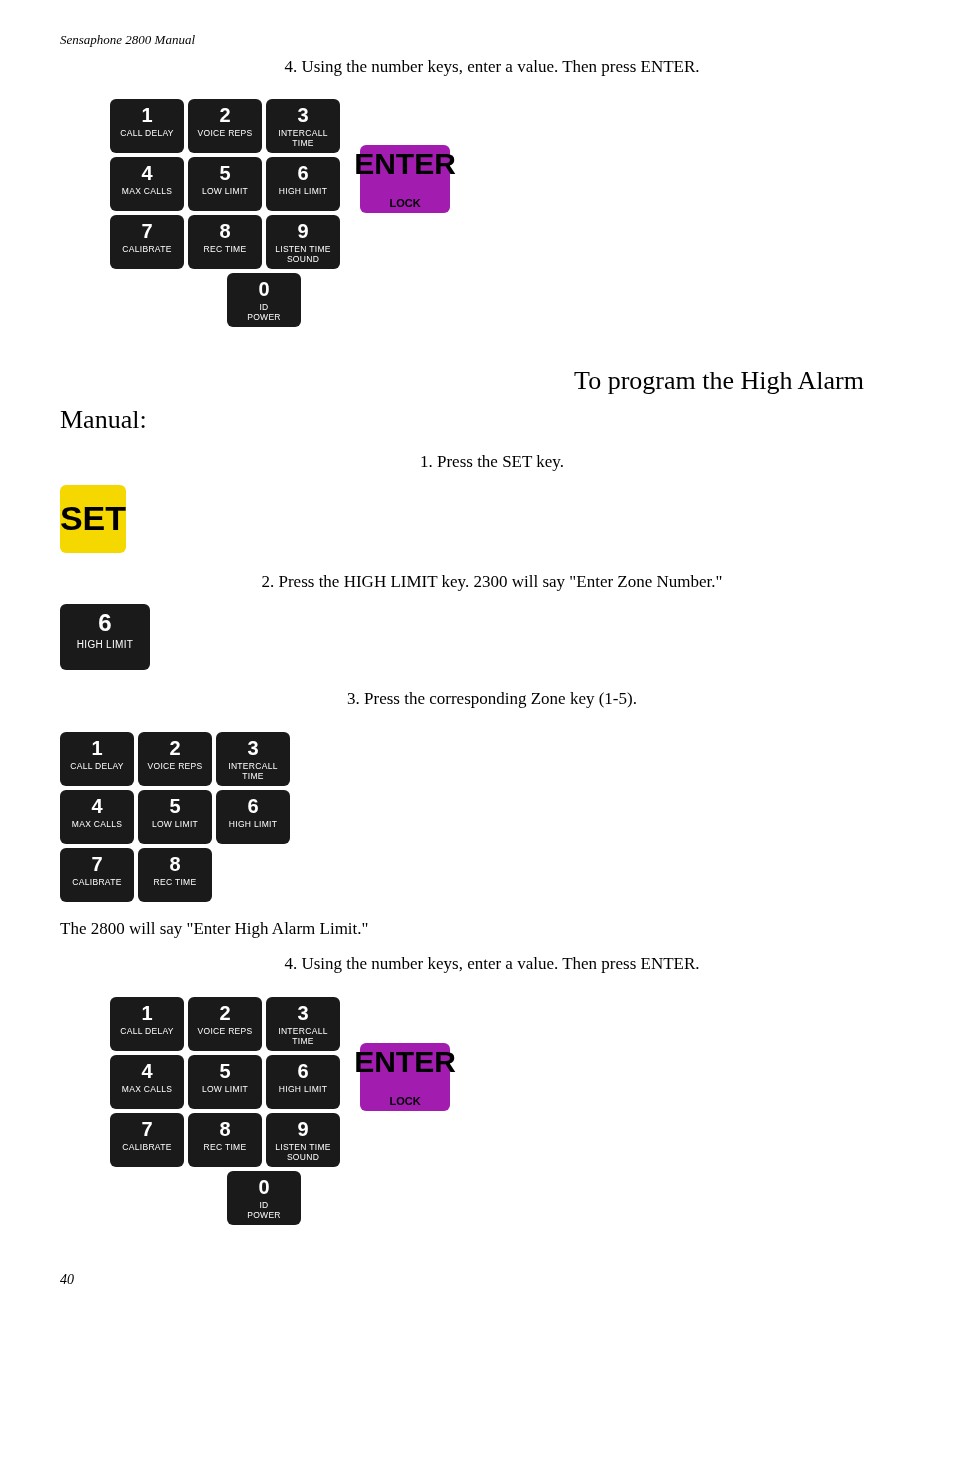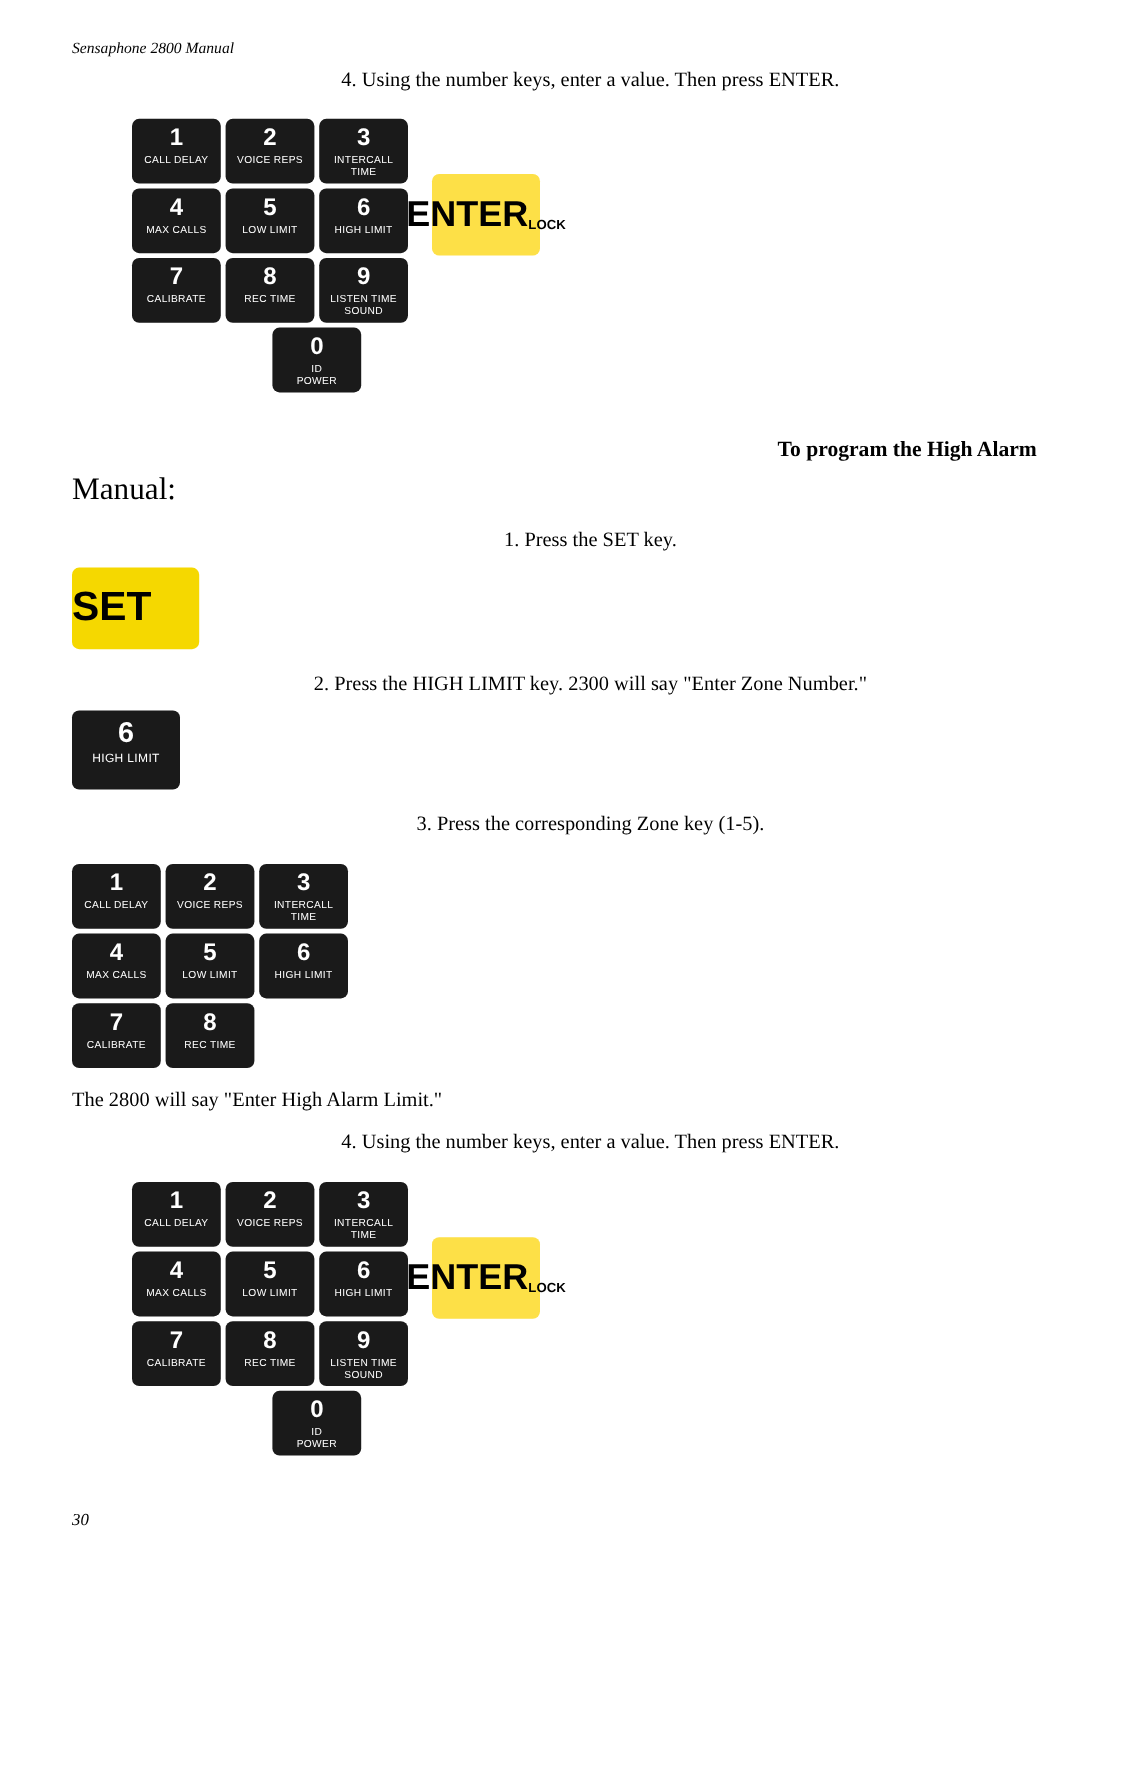--- a/index.html
+++ b/index.html
@@ -65,27 +65,27 @@
 
     .key .key-label {
       font-size: 8.5px;
       text-align: center;
       letter-spacing: 0.3px;
       line-height: 1.2;
       margin-top: 2px;
     }
 
     .key-enter {
-      background: #fde047;
+      background: #a21caf;
       color: #000;
       width: 90px;
       height: 68px;
       border-radius: 6px;
       display: flex;
-      flex-direction: row;
+      flex-direction: column;
       align-items: center;
       justify-content: center;
       cursor: pointer;
       border: none;
     }
 
     .key-enter .enter-main {
       font-size: 30px;
       font-weight: bold;
       line-height: 1;
@@ -93,26 +93,26 @@
 
     .key-enter .enter-sub {
       font-size: 11px;
       font-weight: bold;
       margin-top: 18px;
     }
 
     .key-set {
       background: #f5d800;
       color: #000;
-      width: 106px;
+      width: 66px;
       height: 68px;
       border-radius: 6px;
       display: flex;
       align-items: center;
-      justify-content: flex-start;
+      justify-content: center;
       cursor: pointer;
       border: none;
       font-size: 34px;
       font-weight: bold;
     }
 
     .keypad-with-enter {
       display: flex;
       align-items: flex-start;
       gap: 20px;
@@ -235,21 +235,21 @@
   <div class="enter-wrapper">
     <button class="key-enter">
       <span class="enter-main">ENTER</span>
       <span class="enter-sub">LOCK</span>
     </button>
   </div>
 </div>
 
 
 <div style="display:flex; justify-content:flex-end; margin: 20px 30px 0 0;">
-  <div style="font-size:18px; font-weight:bold; text-align:left;">
+  <div style="font-size:26px; font-weight:normal; text-align:left;">
     To program the High Alarm
   </div>
 </div>
 
 
 <div style="font-size:26px; font-weight:normal; margin: 0 0 10px 0;">Manual:</div>
 
 
 <div class="indent body-text">1. Press the SET key.</div>
 
@@ -385,16 +385,16 @@
   </div>
   <div class="enter-wrapper">
     <button class="key-enter">
       <span class="enter-main">ENTER</span>
       <span class="enter-sub">LOCK</span>
     </button>
   </div>
 </div>
 
 
-<div class="page-num">30</div>
+<div class="page-num">40</div>
 
 
 
 
 </body></html>

